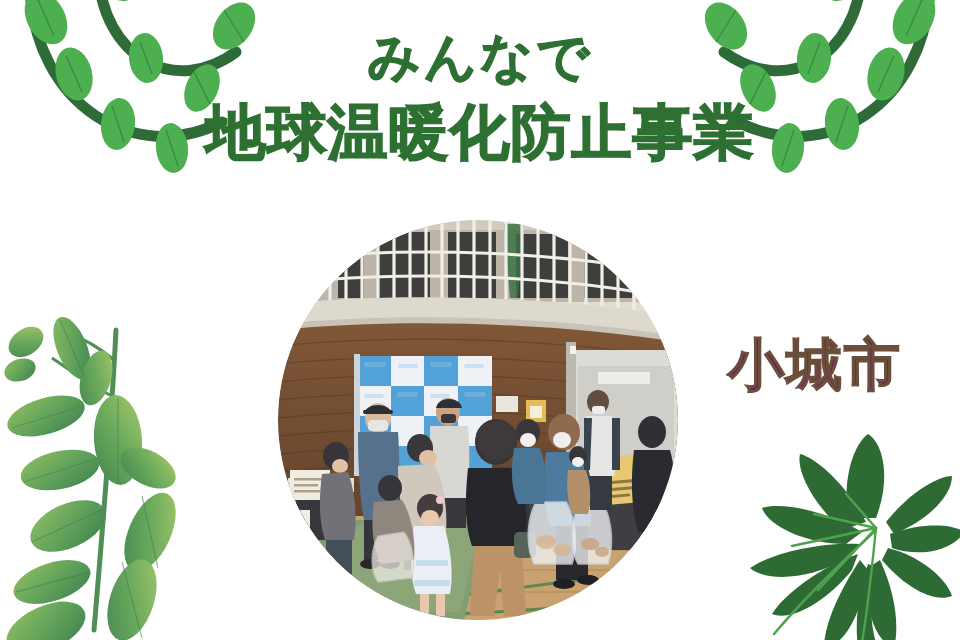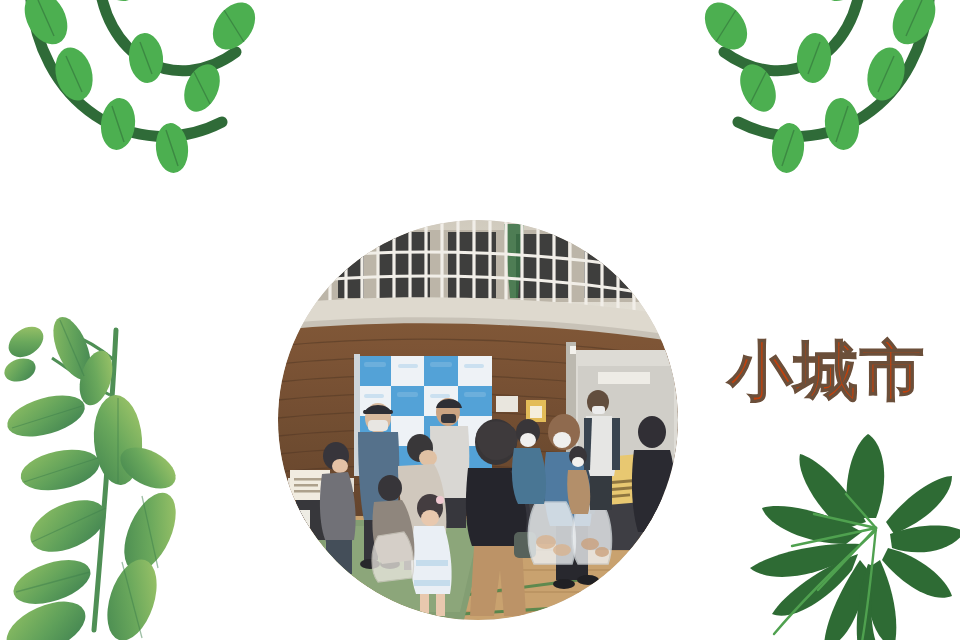--- a/index.html
+++ b/index.html
@@ -51,24 +51,24 @@
     -webkit-text-stroke: 1.6px #2d7032;
     margin-top: 10px;
   }
 
   
   .city-name {
     position: absolute;
     left: 728px;
     top: 328px;
     font-family: Liberation Sans, sans-serif;
-    font-size: 64px;
+    font-size: 56px;
     font-weight: 700;
     letter-spacing: 2px;
-    color: #c2410c;
+    color: #701a75;
     -webkit-text-stroke: 1.4px #6b4f3a;
     z-index: 6;
   }
 
   
   .deco {
     position: absolute;
     z-index: 2;
     pointer-events: none;
   }
@@ -492,16 +492,20 @@
           <ellipse cx="300" cy="236" rx="9" ry="10" fill="#2d2a2e"></ellipse>
           <ellipse cx="300" cy="242" rx="6" ry="5" fill="#f3f2ef"></ellipse>
           <path d="M290 250 C 288 268, 290 284, 294 294 L310 294 C 314 280, 312 262, 308 250 Z" fill="#b08a62"></path>
         </g>
 
         <rect x="0" y="0" width="400" height="400" fill="#f3efe6" opacity="0.06"></rect>
       </g>
     </svg>
   </div>
 
+  <div class="title-block">
+    <span class="title-line1">みんなで</span>
+    <span class="title-line2">地球温暖化防止事業</span>
+  </div>
 
   <div class="city-name">小城市</div>
 
 </div>
 
 </body></html>

